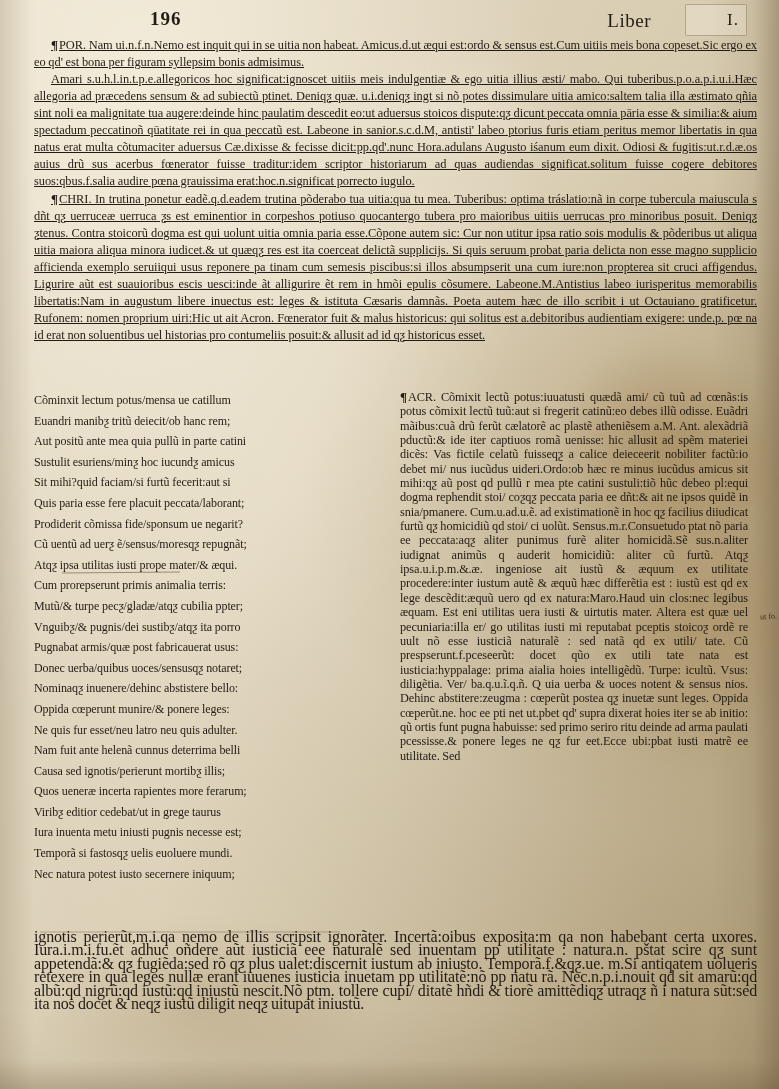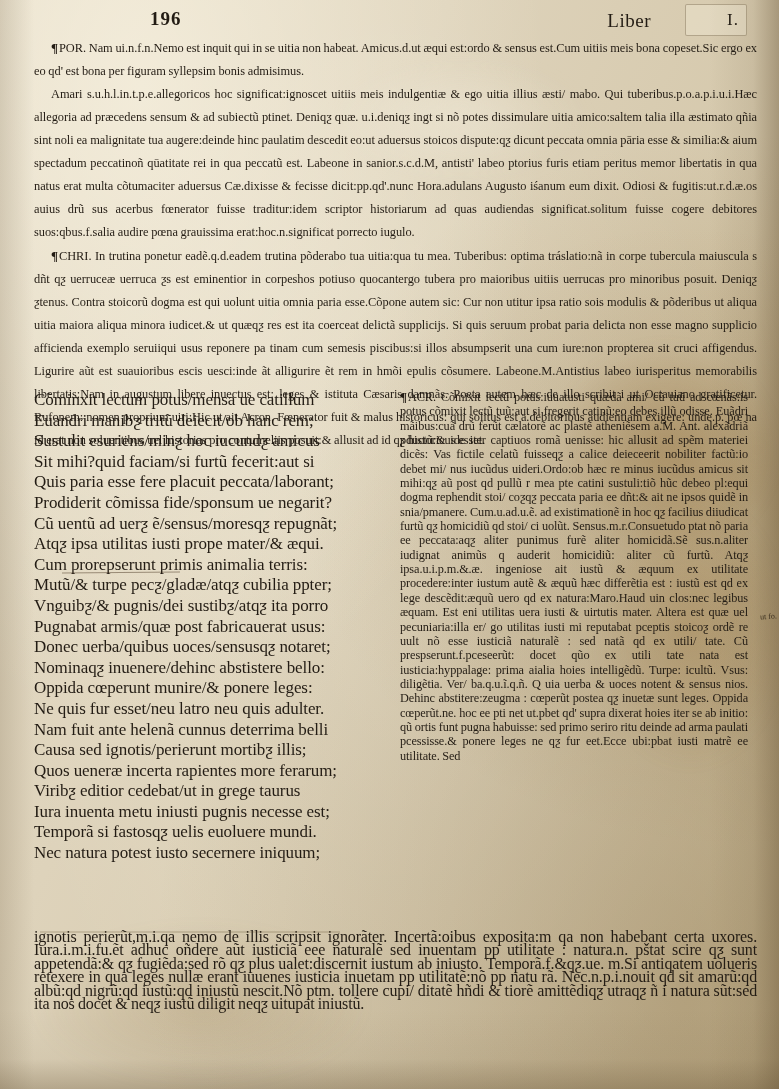--- a/index.html
+++ b/index.html
@@ -103,23 +103,24 @@
   }
 
   
   .prose {
     position: absolute;
     left: 34px;
     right: 22px;
     top: 36px;
     text-align: justify;
     font-size: 12.4px;
-    line-height: 23px;
+    line-height: 17px;
     letter-spacing: -0.05px;
     word-spacing: -0.3px;
+    text-decoration: underline;
   }
   .prose p {
     margin: 0 0 0 0;
     text-indent: 0;
   }
   .prose p.ind { text-indent: 17px; }
   .pilcrow {
     font-weight: 700;
     font-size: 13px;
     margin-right: 1px;
@@ -135,21 +136,21 @@
   }
   .col {
     position: absolute;
     top: 0;
     width: 348px;
   }
   .col-left  { left: 0px; }
   .col-right { left: 366px; }
 
   .verse {
-    font-size: 17px;
+    font-size: 12px;
     line-height: 20.6px;
     letter-spacing: -0.1px;
     white-space: nowrap;
   }
   .verse div { overflow: hidden; }
 
   .rcol-text {
     font-size: 12.3px;
     line-height: 14.35px;
     text-align: justify;
@@ -216,20 +217,21 @@
       <p class="ind"><span class="pilcrow">¶</span><span>POR. Nam ui.n.f.n.Nemo est inquit qui in se uitia non habeat. Amicus.d.ut æqui est:ordo &amp; sensus est.Cum uitiis meis bona copeset.Sic ergo ex eo qd' est bona per figuram syllepsim bonis admisimus.</span></p>
       <p class="ind"><span>Amari s.u.h.l.in.t.p.e.allegoricos hoc significat:ignoscet uitiis meis indulgentiæ &amp; ego uitia illius æsti/ mabo. Qui tuberibus.p.o.a.p.i.u.i.Hæc allegoria ad præcedens sensum &amp; ad subiectũ ptinet. Deniqƺ quæ. u.i.deniqƺ ingt si nõ potes dissimulare uitia amico:saltem talia illa æstimato qñia sint noli ea malignitate tua augere:deinde hinc paulatim descedit eo:ut aduersus stoicos dispute:qƺ dicunt peccata omnia pāria esse &amp; similia:&amp; aium spectadum peccatinoñ qūatitate rei in qua peccatũ est. Labeone in sanior.s.c.d.M, antisti' labeo ptorius furis etiam peritus memor libertatis in qua natus erat multa cõtumaciter aduersus Cæ.dixisse &amp; fecisse dicit:pp.qd'.nunc Hora.adulans Augusto iśanum eum dixit. Odiosi &amp; fugitis:ut.r.d.æ.os auius drũ sus acerbus fœnerator fuisse traditur:idem scriptor historiarum ad quas audiendas significat.solitum fuisse cogere debitores suos:qbus.f.salia audire pœna grauissima erat:hoc.n.significat porrecto iugulo.</span></p>
       <p class="ind"><span class="pilcrow">¶</span><span>CHRI. In trutina ponetur eadẽ.q.d.eadem trutina põderabo tua uitia:qua tu mea. Tuberibus: optima tráslatio:nã in corpe tubercula maiuscula s dñt qƺ uerruceæ uerruca ƺs est eminentior in corpeshos potiuso quocantergo tubera pro maioribus uitiis uerrucas pro minoribus posuit. Deniqƺ ƺtenus. Contra stoicorũ dogma est qui uolunt uitia omnia paria esse.Cõpone autem sic: Cur non utitur ipsa ratio sois modulis &amp; põderibus ut aliqua uitia maiora aliqua minora iudicet.&amp; ut quæqƺ res est ita coerceat delictã supplicijs. Si quis seruum probat paria delicta non esse magno supplicio afficienda exemplo seruiiqui usus reponere pa tinam cum semesis piscibus:si illos absumpserit una cum iure:non propterea sit cruci affigendus. Ligurire aũt est suauioribus escis uesci:inde ãt alligurire ẽt rem in hmõi epulis cõsumere. Labeone.M.Antistius labeo iurisperitus memorabilis libertatis:Nam in augustum libere inuectus est: leges &amp; istituta Cæsaris damnãs. Poeta autem hæc de illo scribit i ut Octauiano gratificetur. Rufonem: nomen proprium uiri:Hic ut ait Acron. Fœnerator fuit &amp; malus historicus: qui solitus est a.debitoribus audientiam exigere: unde.p. pœ na id erat non soluentibus uel historias pro contumeliis posuit:&amp; allusit ad id qƺ historicus esset.</span></p>
     </div>
 
     <div class="cols">
       <div class="col col-left">
         <div class="verse">
           <div>Cõminxit lectum potus/mensa ue catillum</div>
           <div>Euandri manibƺ tritũ deiecit/ob hanc rem;</div>
+          <div>Aut positũ ante mea quia pullũ in parte catini</div>
           <div>Sustulit esuriens/minƺ hoc iucundƺ amicus</div>
           <div>Sit mihi?quid faciam/si furtũ fecerit:aut si</div>
           <div>Quis paria esse fere placuit peccata/laborant;</div>
           <div>Prodiderit cõmissa fide/sponsum ue negarit?</div>
           <div>Cũ uentũ ad uerƺ ẽ/sensus/moresqƺ repugnãt;</div>
           <div>Atqƺ ipsa utilitas iusti prope mater/&amp; æqui.</div>
           <div>Cum prorepserunt primis animalia terris:</div>
           <div>Mutũ/&amp; turpe pecƺ/gladæ/atqƺ cubilia ppter;</div>
           <div>Vnguibƺ/&amp; pugnis/dei sustibƺ/atqƺ ita porro</div>
           <div>Pugnabat armis/quæ post fabricauerat usus:</div>

